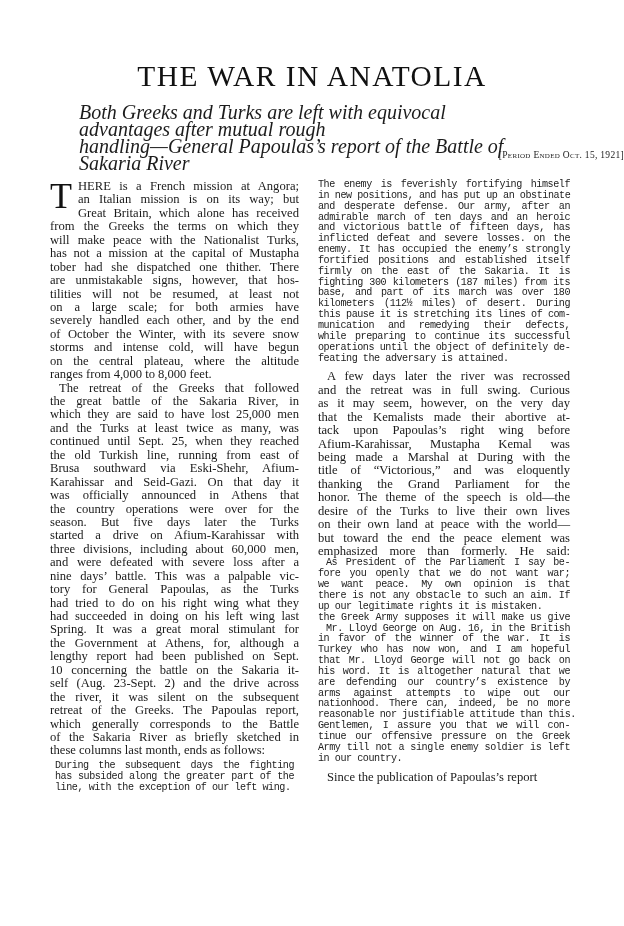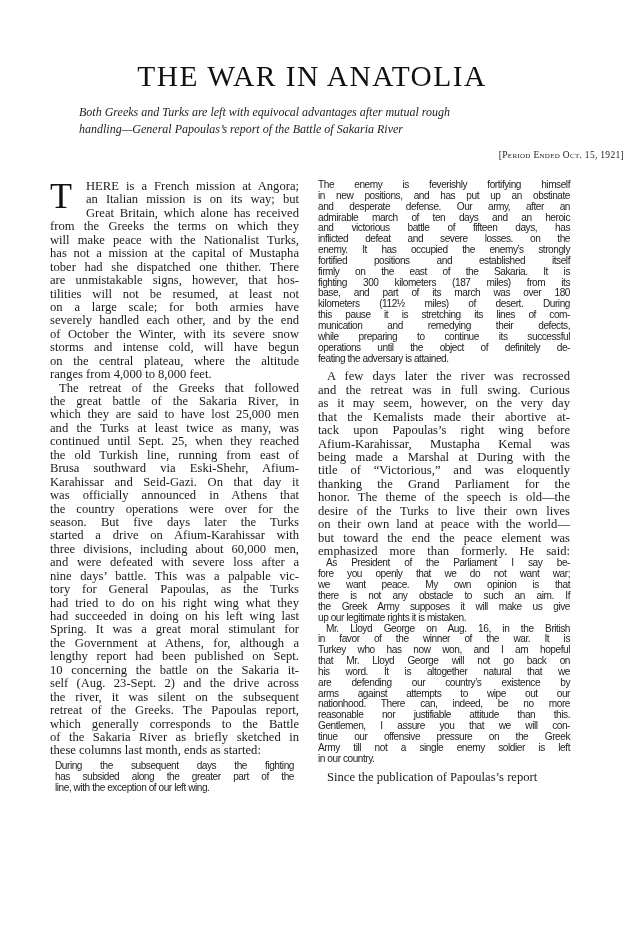--- a/index.html
+++ b/index.html
@@ -1,29 +1,29 @@
 <!DOCTYPE html>
 <html><head>
 <meta charset="utf-8">
 <style>
   html, body { margin: 0; padding: 0; background: #ffffff; }
   body { width: 624px; height: 926px; position: relative; overflow: hidden; color: #1a1a1a; font-family: "Liberation Serif", "DejaVu Serif", serif; }
   .page { position: absolute; left: 0; top: 0; width: 624px; height: 926px; }
   .title { position: absolute; left: 0; top: 59px; width: 624px; text-align: center; font-size: 30px; letter-spacing: 1.5px; font-weight: normal; line-height: 34px; color: #111; transform: scaleX(0.98); }
-  .subtitle { position: absolute; left: 79px; top: 104px; width: 460px; font-style: italic; font-size: 12px; line-height: 17px; color: #1c1c1c; }
+  .subtitle { position: absolute; left: 79px; top: 104px; width: 460px; font-style: italic; font-size: 20px; line-height: 17px; color: #1c1c1c; }
   .dateline { position: absolute; left: 0; top: 149px; width: 624px; text-align: right; font-size: 9.5px; line-height: 12px; letter-spacing: 0.3px; color: #222; }
   .dateline .sc { font-variant: small-caps; }
   .col { position: absolute; }
   .col-left { left: 50px; top: 180px; width: 249px; }
   .col-right { left: 318px; top: 180px; width: 252px; }
   .line { display: block; white-space: nowrap; font-size: 12.6px; line-height: 13.45px; height: 13.45px; text-align: justify; text-align-last: justify; overflow: visible; }
   .line.last { text-align-last: left; }
   .line.indent { padding-left: 9px; }
-  .line.dropind { padding-left: 36px; }
-  .q { display: block; white-space: nowrap; font-size: 10.1px; line-height: 10.85px; height: 10.85px; text-align: justify; text-align-last: justify; font-family: Liberation Sans, sans-serif; letter-spacing: -0.45px; color: #222; }
+  .line.dropind { padding-left: 28px; }
+  .q { display: block; white-space: nowrap; font-size: 10.1px; line-height: 10.85px; height: 10.85px; text-align: justify; text-align-last: justify; font-family: Liberation Mono, monospace; letter-spacing: -0.45px; color: #222; }
   .q.last { text-align-last: left; }
   .q.indent { padding-left: 8px; }
   .q.pad { padding-left: 5px; padding-right: 5px; }
   .dropcap { position: absolute; left: 50px; top: 181px; font-size: 36px; line-height: 30px; color: #111; }
   .gap { display: block; height: 6px; }
   .gap-s { display: block; height: 3px; }
 </style>
 </head>
 <body>
 
@@ -81,21 +81,21 @@
       <span class="line">had succeeded in doing on his left wing last</span>
       <span class="line">Spring.  It was a great moral stimulant for</span>
       <span class="line">the Government at Athens, for, although a</span>
       <span class="line">lengthy report had been published on Sept.</span>
       <span class="line">10 concerning the battle on the Sakaria it-</span>
       <span class="line">self (Aug. 23-Sept. 2) and the drive across</span>
       <span class="line">the river, it was silent on the subsequent</span>
       <span class="line">retreat of the Greeks.  The Papoulas report,</span>
       <span class="line">which generally corresponds to the Battle</span>
       <span class="line">of the Sakaria River as briefly sketched in</span>
-      <span class="line last">these columns last month, ends as started:</span>
+      <span class="line last">these columns last month, ends as follows:</span>
     </div>
     <span class="gap-s"></span>
     <div>
       <span class="q indent pad">During the subsequent days the fighting</span>
       <span class="q pad">has subsided along the greater part of the</span>
       <span class="q pad last">line, with the exception of our left wing.</span>
     </div>
   </div>
 
   <div class="col col-right">
@@ -133,22 +133,22 @@
       <span class="line">desire of the Turks to live their own lives</span>
       <span class="line">on their own land at peace with the world—</span>
       <span class="line">but toward the end the peace element was</span>
       <span class="line">emphasized more than formerly.  He said:</span>
     </div>
     <div>
       <span class="q indent">As President of the Parliament I say be-</span>
       <span class="q">fore you openly that we do not want war;</span>
       <span class="q">we want peace.   My own opinion is that</span>
       <span class="q">there is not any obstacle to such an aim.  If</span>
+      <span class="q last">up our legitimate rights it is mistaken.</span>
       <span class="q">the Greek Army supposes it will make us give</span>
-      <span class="q last">up our legitimate rights it is mistaken.</span>
       <span class="q indent">Mr. Lloyd George on Aug. 16, in the British</span>
       <span class="q">in favor of the winner of the war.  It is</span>
       <span class="q">Turkey who has now won, and I am hopeful</span>
       <span class="q">that Mr. Lloyd George will not go back on</span>
       <span class="q">his word.  It is altogether natural that we</span>
       <span class="q">are defending our country’s existence by</span>
       <span class="q">arms against attempts to wipe out our</span>
       <span class="q">nationhood.  There can, indeed, be no more</span>
       <span class="q">reasonable nor justifiable attitude than this.</span>
       <span class="q">Gentlemen, I assure you that we will con-</span>

